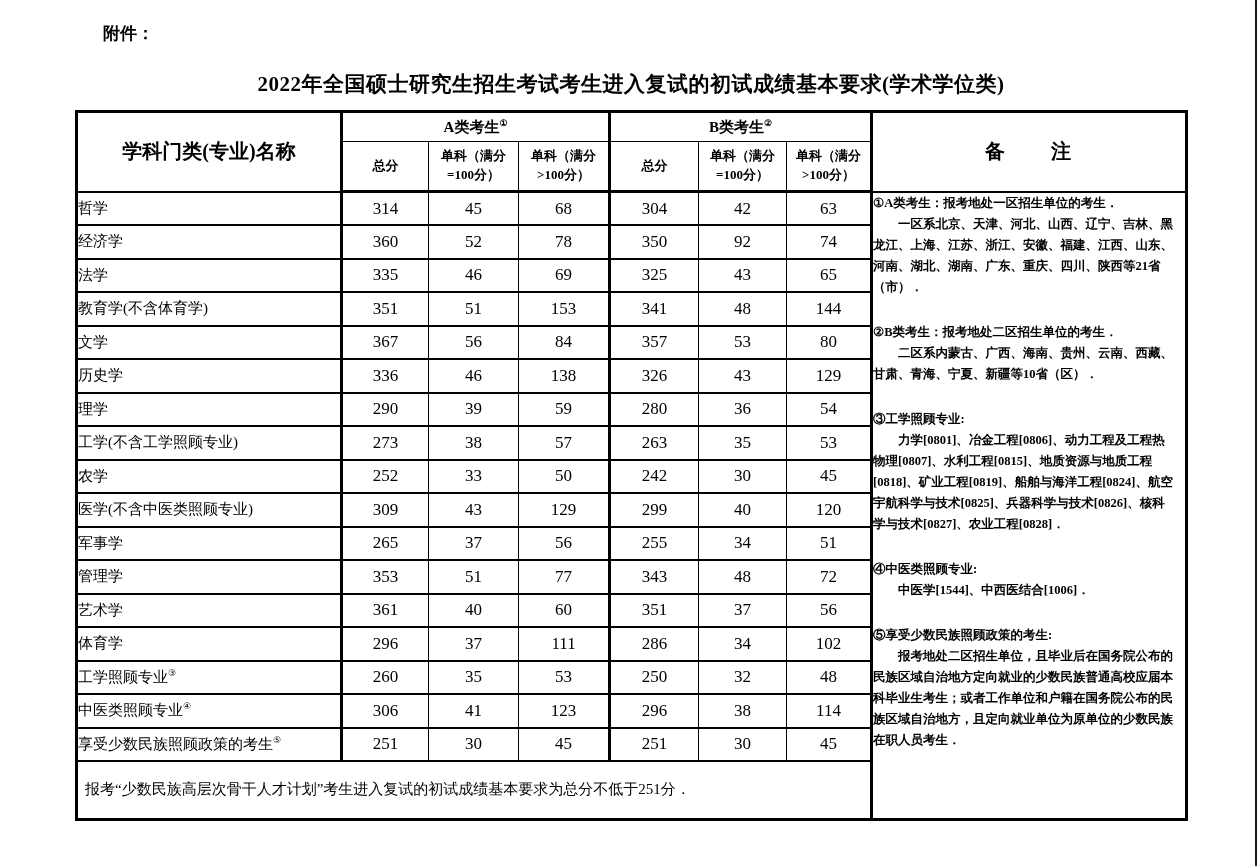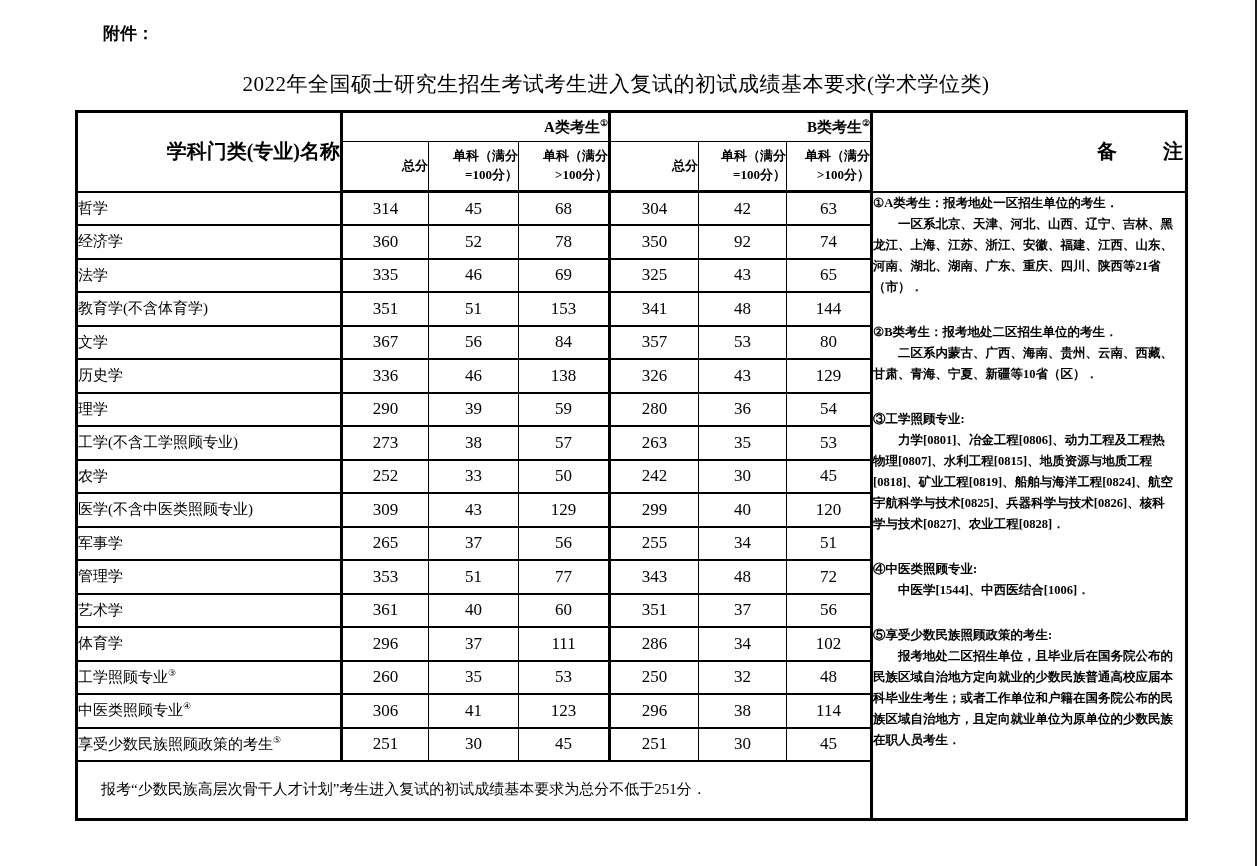--- a/index.html
+++ b/index.html
@@ -15,26 +15,26 @@
   .attachment {
     position: absolute;
     left: 67px;
     top: 22px;
     font-size: 17px;
     font-weight: bold;
     padding-left: 36px;
   }
   .doc-title {
     position: absolute;
-    left: 61px;
+    left: 76px;
     top: 70px;
     width: 1110px;
     text-align: center;
     font-size: 21px;
-    font-weight: normal;
+    font-weight: bold;
     white-space: nowrap;
     letter-spacing: 0.5px;
   }
   .table-wrap {
     position: absolute;
     left: 75px;
     top: 110px;
   }
   table.score-table {
     border-collapse: collapse;
@@ -44,21 +44,21 @@
   }
   .score-table th, .score-table td {
     border: 1px solid #000;
     padding: 0;
     overflow: hidden;
   }
   .hdr1 { height: 30px; }
   .hdr2 { height: 50px; }
   .hdr1 th, .hdr2 th {
     font-weight: 600;
-    text-align: right;
+    text-align: center;
     vertical-align: middle;
   }
   .subject-hdr { font-size: 20px; }
   .group-hdr { font-size: 15px; }
   .group-hdr sup, .subject-cell sup { font-size: 9px; }
   .sub-hdr {
     font-size: 13px;
     line-height: 1.45;
     white-space: pre-line;
     font-weight: 600;
@@ -93,21 +93,21 @@
     line-height: 21px;
   }
   .note { margin: 0 12px 24px 0; }
   .note p { margin: 0; }
   .note .note-body { text-indent: 2em; }
   .footer-row { height: 58px; }
   .footer-row td {
     border-top: 2px solid #000;
     font-size: 15px;
     text-align: left;
-    padding-left: 23px;
+    padding-left: 7px;
     vertical-align: middle;
   }
   .scan-line {
     position: absolute;
     left: 1255px;
     top: 0;
     width: 2px;
     height: 866px;
     background: #1c1c1c;
   }

